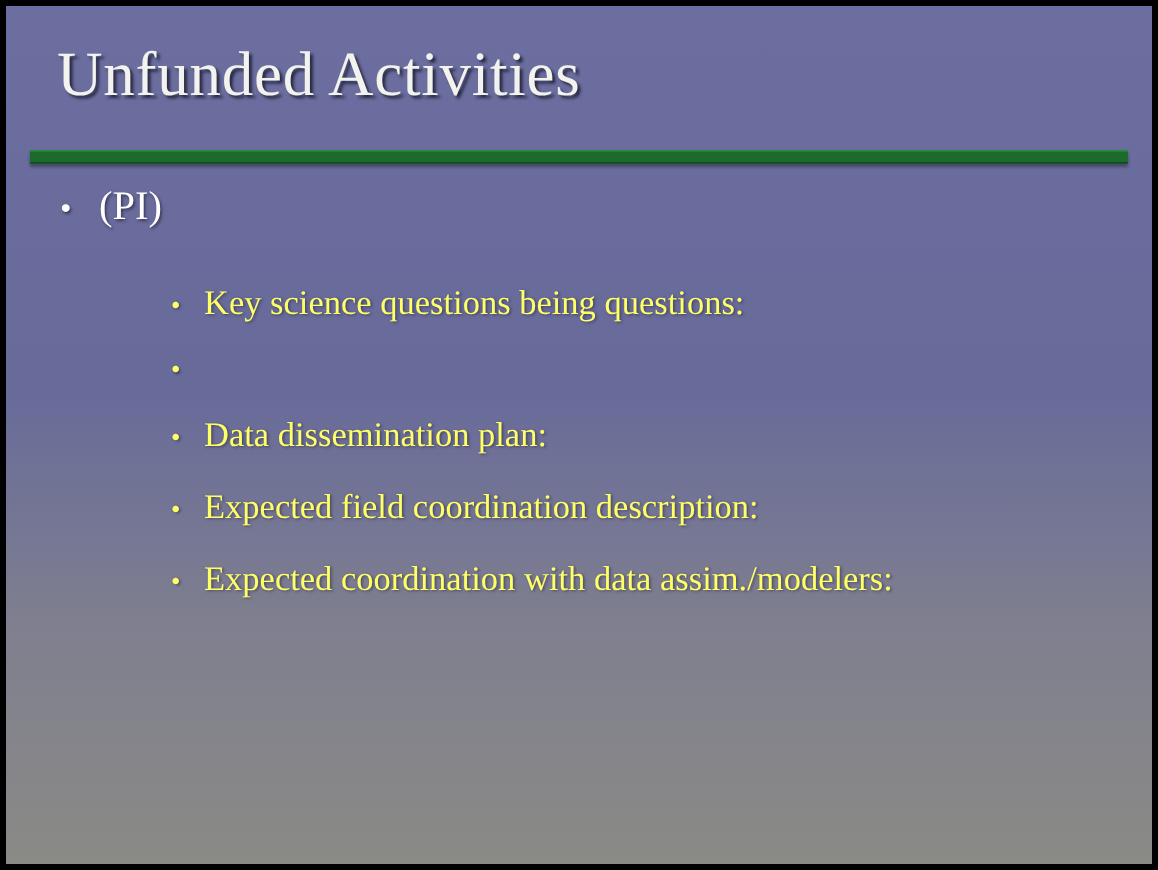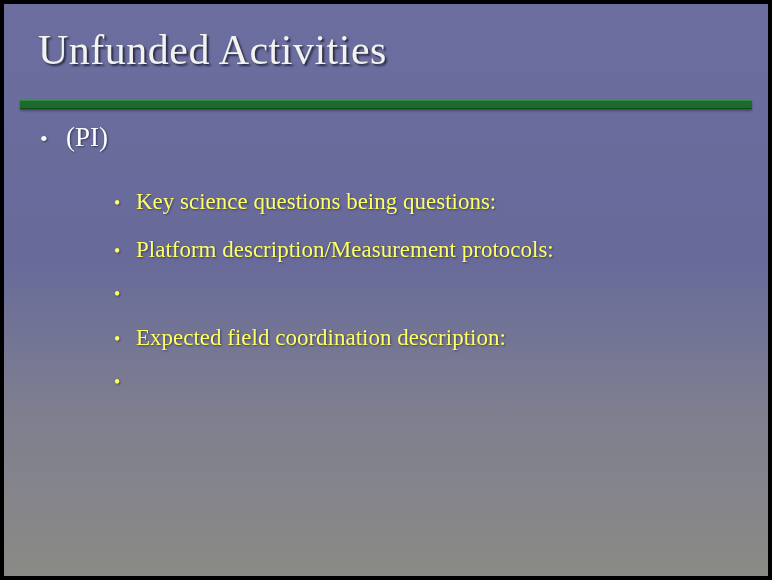--- a/index.html
+++ b/index.html
@@ -99,30 +99,31 @@
       <span class="txt">(PI)</span>
     </div>
 
     <div class="lvl2">
       <span class="dot">•</span>
       <span class="txt">Key science questions being questions:</span>
     </div>
 
     <div class="lvl2">
       <span class="dot">•</span>
-      <span class="txt">Platform description/Measurement protocols:</span>
     </div>
 
     <div class="lvl2">
       <span class="dot">•</span>
+      <span class="txt">Data dissemination plan:</span>
     </div>
 
     <div class="lvl2">
       <span class="dot">•</span>
       <span class="txt">Expected field coordination description:</span>
     </div>
 
     <div class="lvl2">
       <span class="dot">•</span>
+      <span class="txt">Expected coordination with data assim./modelers:</span>
     </div>
 
   </div>
 </div>
 
 </body></html>

